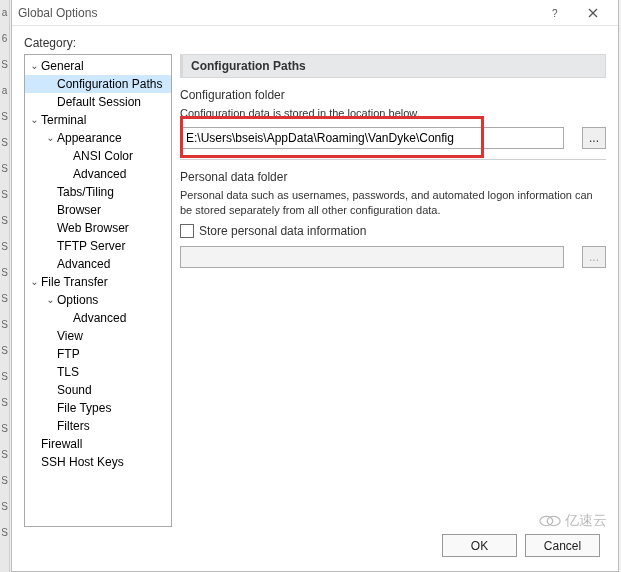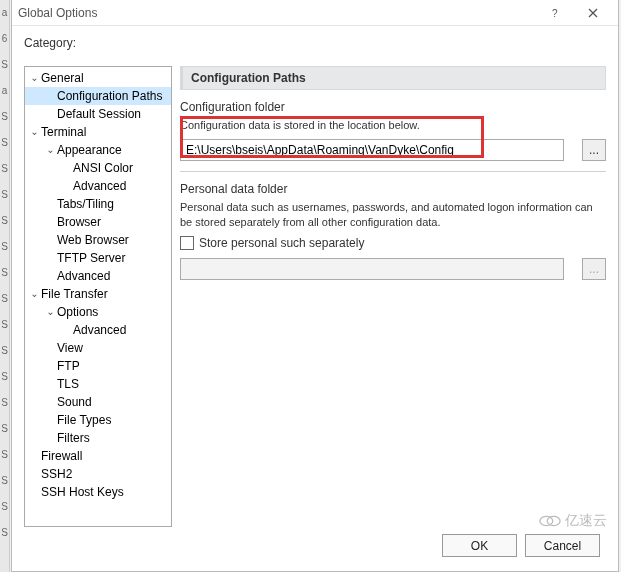--- a/index.html
+++ b/index.html
@@ -15,21 +15,21 @@
     }
     .titlebar {
       height: 26px; background: #fff; border-bottom: 1px solid #e5e5e5;
       display: flex; align-items: center; padding: 0 6px; font-size: 12px; color: #555;
     }
     .titlebar .title { flex: 1; }
     .win-btn { width: 38px; height: 22px; display: flex; align-items: center; justify-content: center; cursor: pointer; color: #555; }
     .win-btn svg { width: 10px; height: 10px; }
 
     .content { flex: 1; display: flex; flex-direction: column; padding: 10px 12px 8px 12px; }
-    .category-label { font-size: 12px; color: #333; margin-bottom: 16px; }
+    .category-label { font-size: 12px; color: #333; margin-bottom: 4px; }
 
     .panes { flex: 1; display: flex; gap: 8px; min-height: 0; }
 
     .tree {
       width: 148px; border: 1px solid #aaa; background: #fff; overflow-y: auto;
       font-size: 12px; color: #000; padding: 2px 0;
     }
     .tree-item { padding: 1px 2px 1px 4px; white-space: nowrap; cursor: pointer; display: flex; align-items: center; line-height: 16px; }
     .tree-item.selected { background: #cde8ff; }
     .twisty { display: inline-block; width: 11px; text-align: center; font-size: 10px; color: #555; margin-right: 1px; }
@@ -177,45 +177,41 @@
           <div class="tree-item" style="padding-left: 20px;">
             <span class="twisty"></span>
             <span class="tree-label">Filters</span>
           </div>
           <div class="tree-item" style="padding-left: 4px;">
             <span class="twisty"></span>
             <span class="tree-label">Firewall</span>
           </div>
           <div class="tree-item" style="padding-left: 4px;">
             <span class="twisty"></span>
-            <span class="tree-label">SSH2</span>
-          </div>
-          <div class="tree-item" style="padding-left: 4px;">
-            <span class="twisty"></span>
             <span class="tree-label">SSH Host Keys</span>
           </div>
         </div>
 
       <div class="right">
         <div class="panel-header">Configuration Paths</div>
 
         <div class="section-title">Configuration folder</div>
         <div class="section-desc">Configuration data is stored in the location below.</div>
         <div class="row">
           <input class="path-input" value="E:\Users\bseis\AppData\Roaming\VanDyke\Config" style="">
           <button class="browse-btn">...</button>
         </div>
 
         <div class="divider"></div>
 
         <div class="section-title">Personal data folder</div>
         <div class="section-desc">Personal data such as usernames, passwords, and automated logon information can be stored separately from all other configuration data.</div>
         <div class="chk-row">
           <span class="chk"></span>
-          <span>Store personal such separately</span>
+          <span>Store personal data information</span>
         </div>
         <div class="row">
           <input class="path-input" disabled="" value="" style="">
           <button class="browse-btn disabled">...</button>
         </div>
       </div>
     </div>
 
     <div class="footer">
       <button class="btn">OK</button>

